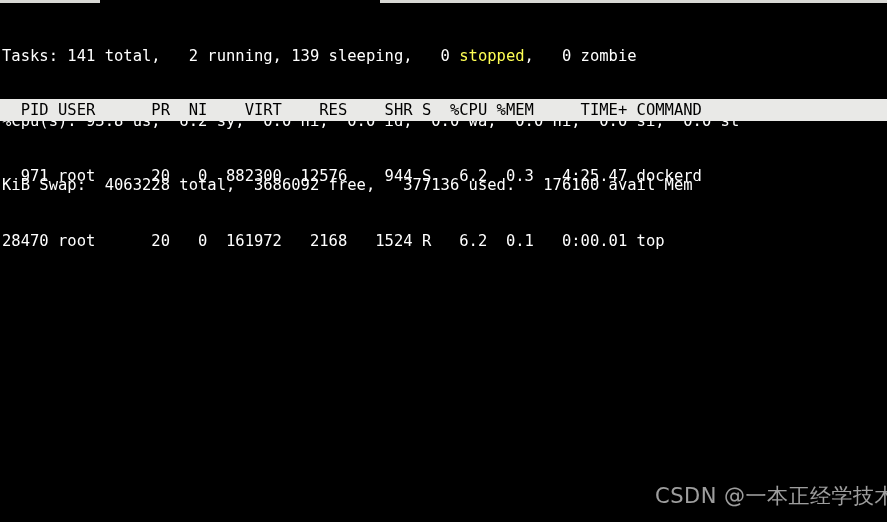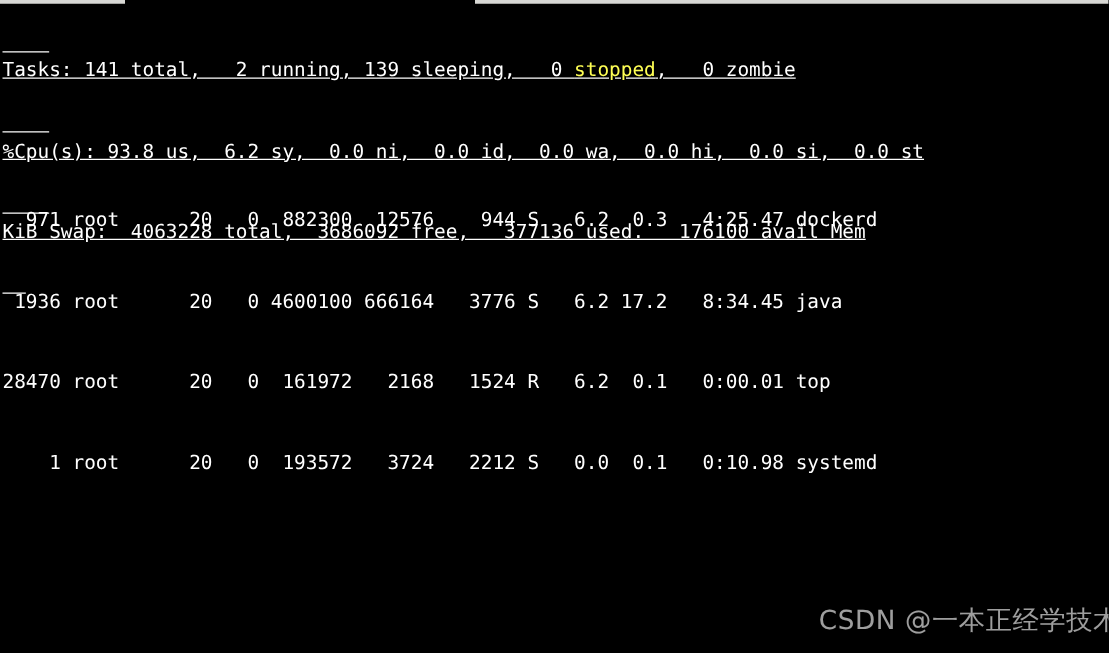--- a/index.html
+++ b/index.html
@@ -29,21 +29,20 @@
   }
   .chrome-strip.left  { left: 0px;   width: 100px; }
   .chrome-strip.right { left: 380px; width: 507px; }
 
   .summary {
     position: absolute;
     top: 3px;
     left: 2px;
     right: 0;
     white-space: pre;
-    text-decoration: underline;
   }
   .summary .line {
     height: 21.5px;
     white-space: pre;
   }
   .yellow { color: #ffff54; }
 
   
   .col-header {
     position: absolute;
@@ -90,26 +89,25 @@
 
   <div class="chrome-strip left"></div>
   <div class="chrome-strip right"></div>
 
   <div class="summary">
     <div class="line"><span>Tasks: 141 total,   2 running, 139 sleeping,   0 </span><span class="yellow">stopped</span><span>,   0 zombie</span></div>
     <div class="line">%Cpu(s): 93.8 us,  6.2 sy,  0.0 ni,  0.0 id,  0.0 wa,  0.0 hi,  0.0 si,  0.0 st</div>
     <div class="line">KiB Swap:  4063228 total,  3686092 free,   377136 used.   176100 avail Mem</div>
   </div>
 
+  <div class="col-header">  PID USER      PR  NI    VIRT    RES    SHR S  %CPU %MEM     TIME+ COMMAND</div>
 
   <div class="proc-list">
     <div class="proc-row">  971 root      20   0  882300  12576    944 S   6.2  0.3   4:25.47 dockerd</div>
-    <div class="proc-row"> 1936 root      20   0 4600100 666164   3776 S   6.2 17.2   8:34.45 java</div>
     <div class="proc-row">28470 root      20   0  161972   2168   1524 R   6.2  0.1   0:00.01 top</div>
-    <div class="proc-row">    1 root      20   0  193572   3724   2212 S   0.0  0.1   0:10.98 systemd</div>
     
     
     
     
     
     
     
     
     
     

